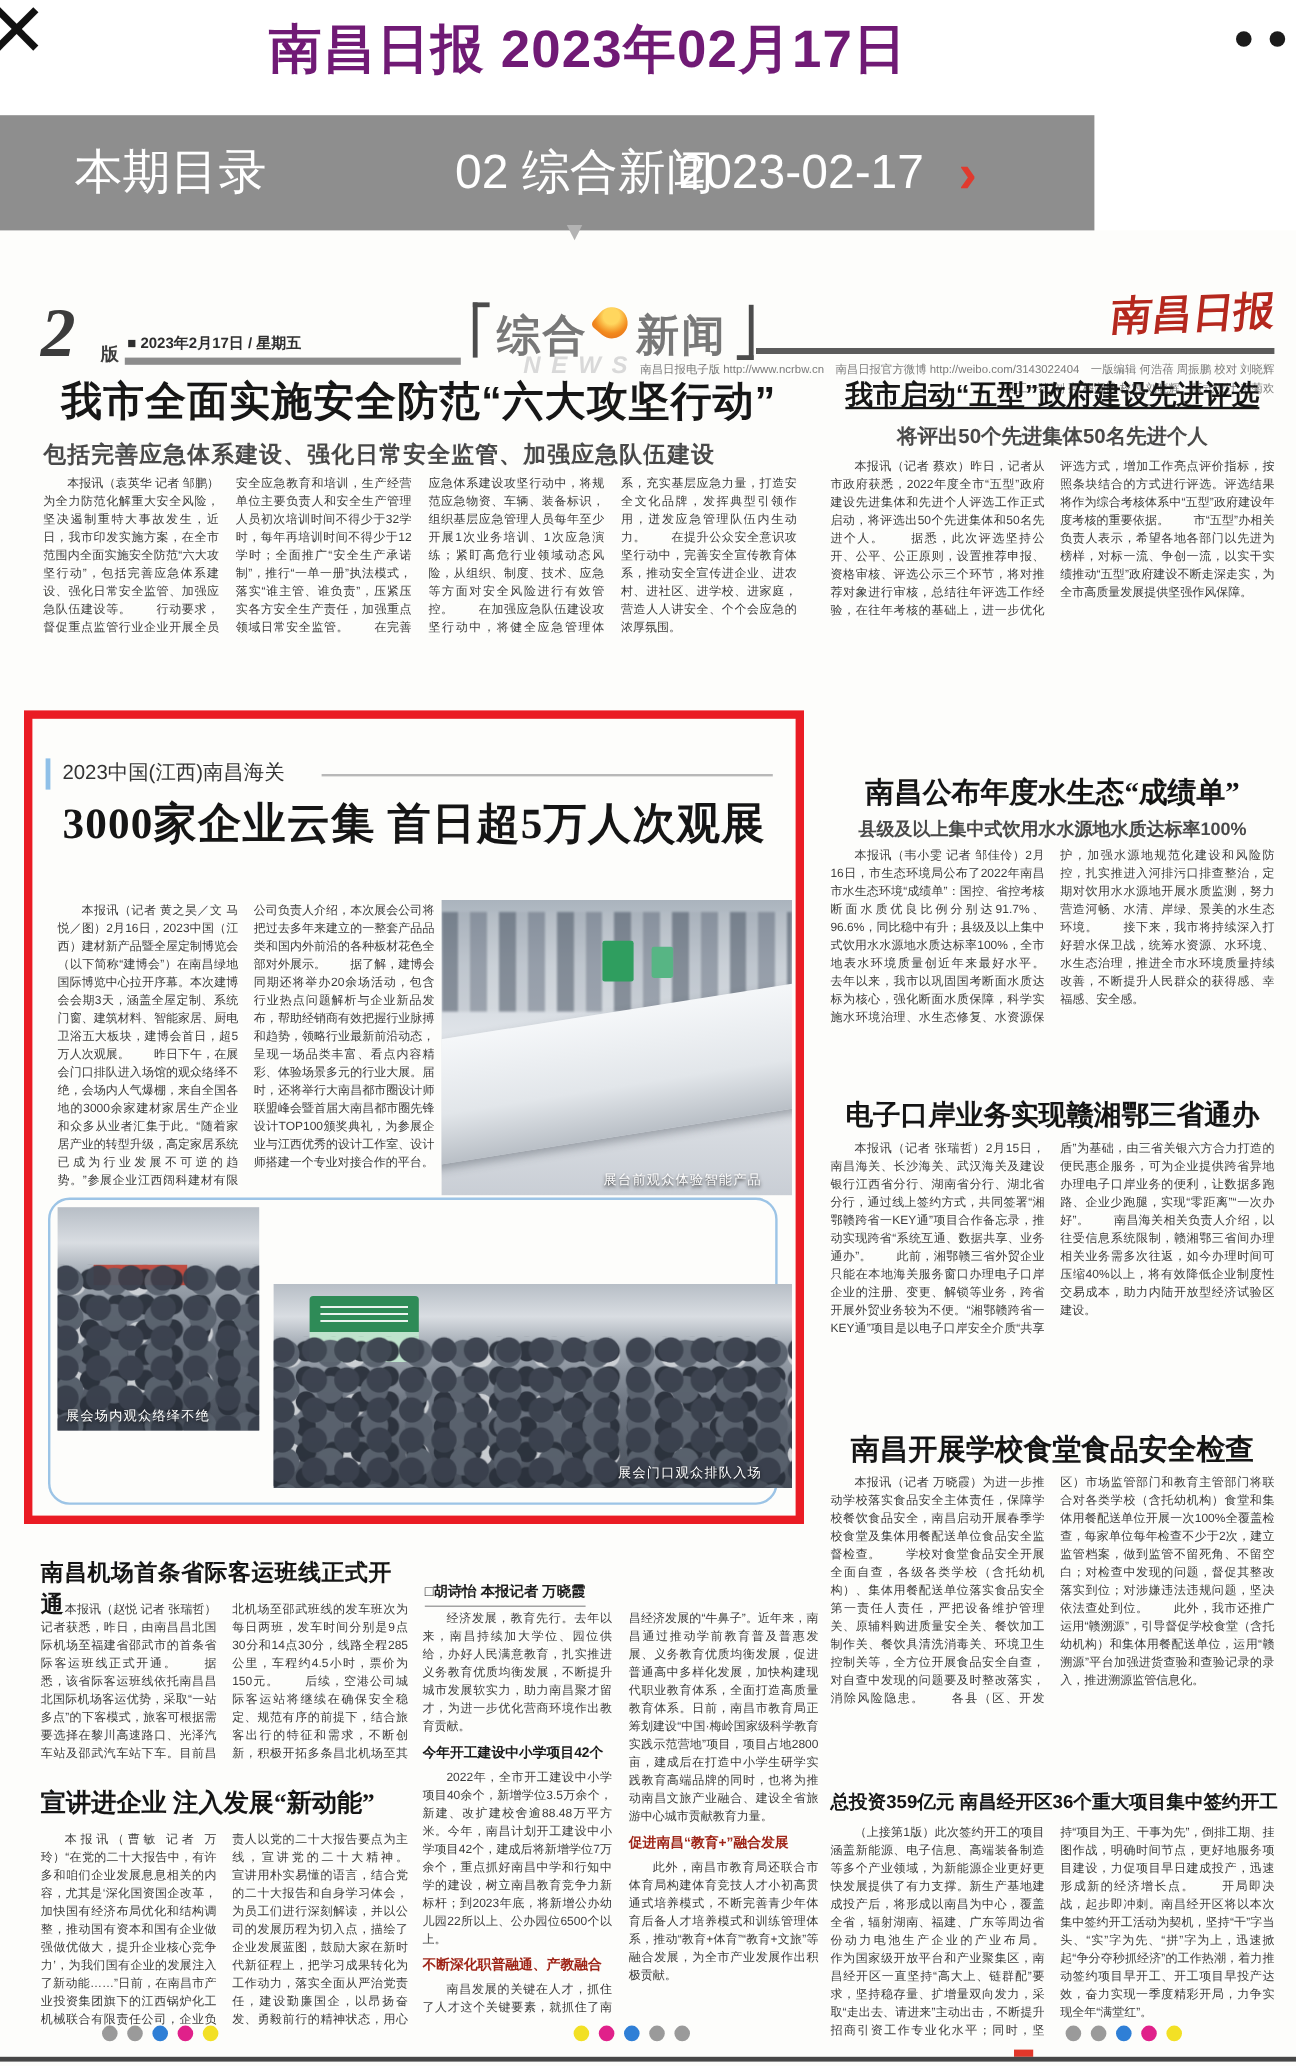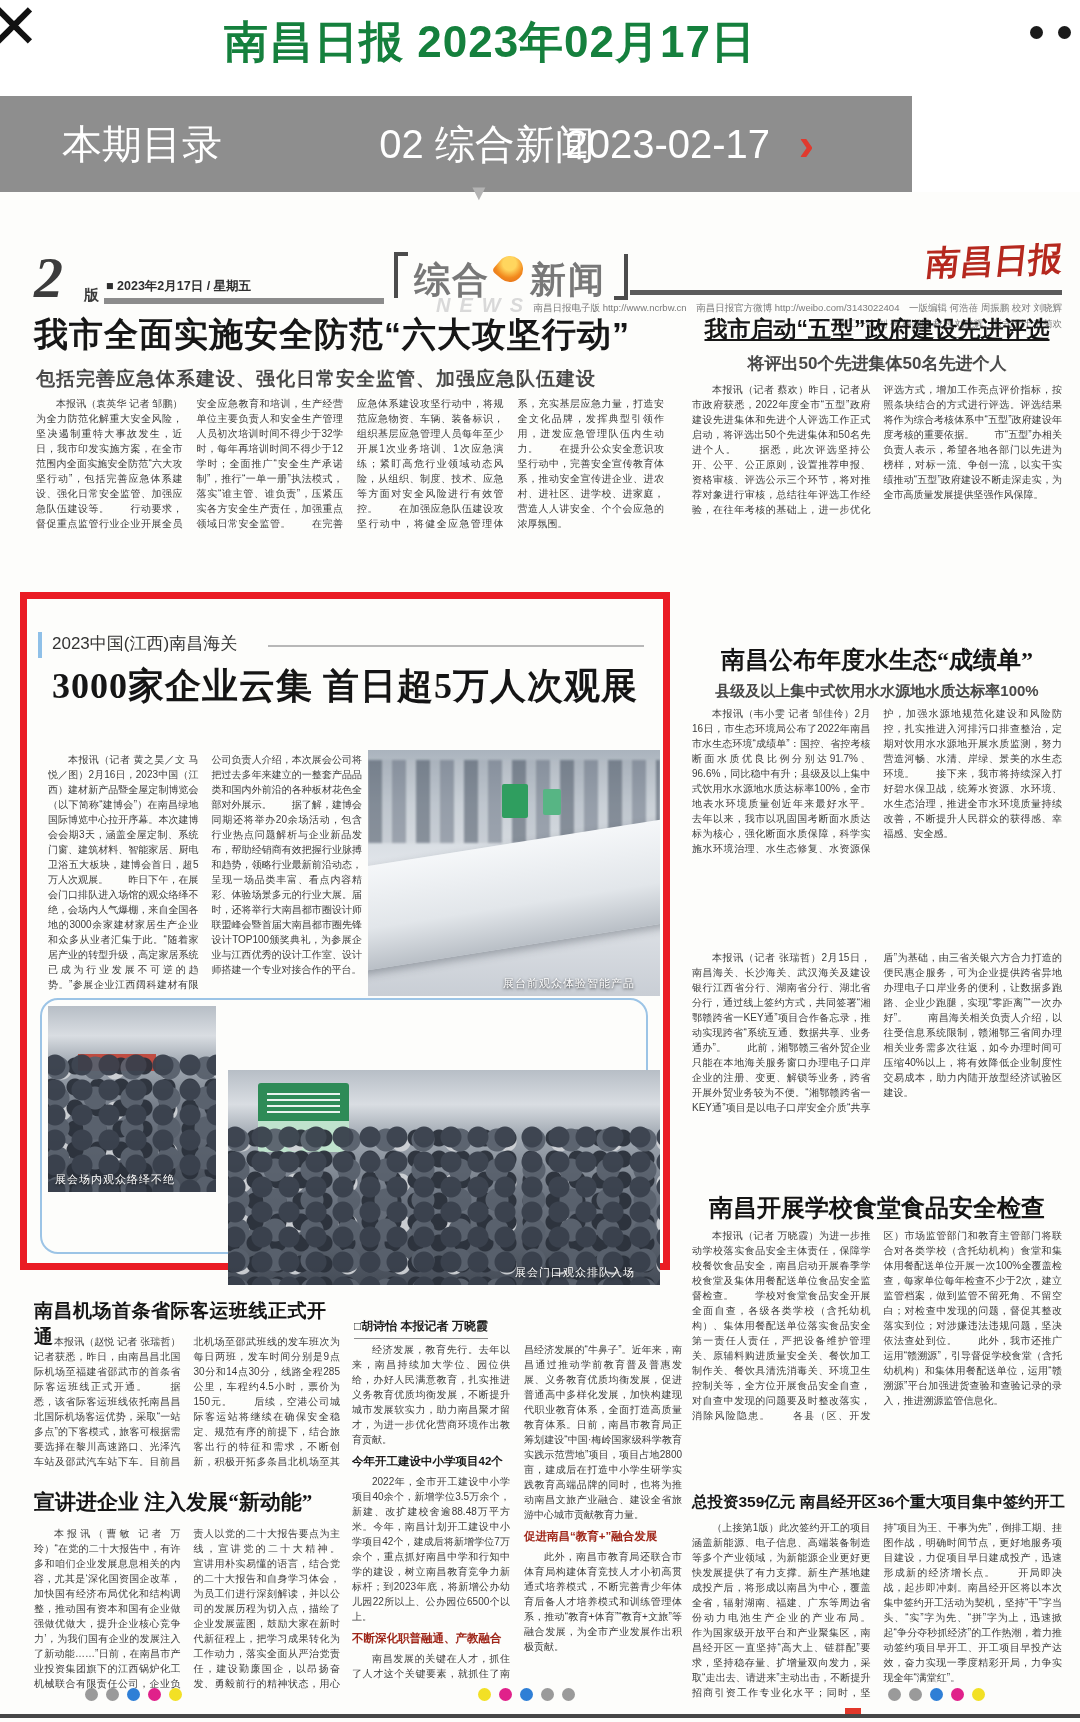--- a/index.html
+++ b/index.html
@@ -3,21 +3,21 @@
 <meta charset="utf-8">
 <style>
   html,body{margin:0;padding:0;background:#ffffff;}
   .screen{position:relative;width:1080px;height:1722px;overflow:hidden;background:#fff;
     font-family:"Liberation Sans","DejaVu Sans",sans-serif;color:#222;}
 
   
   .topbar{position:absolute;top:0;left:0;width:1080px;height:96px;background:#fff;z-index:30;}
   .close{position:absolute;left:-12px;top:-8px;font-size:62px;font-weight:300;color:#111;line-height:70px;cursor:pointer;}
   .apptitle{position:absolute;left:120px;top:0;width:740px;margin:0;text-align:center;
-    font-size:44px;font-weight:800;color:#15803d;line-height:84px;letter-spacing:1px;}
+    font-size:44px;font-weight:800;color:#701a75;line-height:84px;letter-spacing:1px;}
   .more{position:absolute;left:1030px;top:26px;display:flex;gap:15px;cursor:pointer;}
   .more i{width:13px;height:13px;border-radius:50%;background:#1b1b1b;display:block;}
 
   
   .navbar{position:absolute;top:96px;left:0;width:912px;height:96px;background:#8e8e8e;z-index:30;}
   .navbar span{position:absolute;top:0;line-height:96px;color:#fff;font-size:40px;}
   .nav-toc{left:62px;cursor:pointer;}
   .nav-section{left:312px;width:350px;text-align:center;cursor:pointer;}
   .nav-date{right:142px;cursor:pointer;}
   .nav-arrow{right:98px;color:#e03a2e !important;font-weight:700;font-size:46px !important;cursor:pointer;}
@@ -39,21 +39,21 @@
     background:radial-gradient(circle at 35% 35%,#ffd65e 0 28%,#f28a1e 60%,#e0661a 100%);transform:rotate(40deg);}
   #bracketR{left:614px;top:62px;width:14px;height:46px;border-right:4px solid #4c4c4c;border-bottom:4px solid #4c4c4c;}
   #newswm{left:436px;top:102px;font-size:20px;font-style:italic;font-weight:700;letter-spacing:9px;color:#d9d9d9;}
   #mastrule{left:630px;top:98px;width:432px;height:5px;background:#5b5b5b;}
   #brand{left:840px;top:48px;width:222px;text-align:right;font-family:"Liberation Serif",serif;font-weight:700;
     font-size:34px;color:#b5281e;transform:skewX(-8deg) rotate(-2deg);}
   .infoline{left:500px;width:562px;text-align:right;font-size:9.5px;color:#7a7a7a;}
   #info1{top:110px;} #info2{top:126px;}
 
   
-  .headline-sans{font-weight:800;color:#171717;}
+  .headline-sans{font-weight:800;color:#171717;text-align:center;}
   .headline-serif{font-family:"Liberation Serif","DejaVu Serif",serif;font-weight:800;color:#151515;}
   .subtitle{font-weight:600;color:#4a4a4a;}
   .bodytxt{font-size:10px;line-height:15px;color:#3c3c3c;text-align:justify;overflow:hidden;text-indent:2em;}
   .cols2{column-count:2;column-gap:13px;}
   .cols4{column-count:4;column-gap:14px;}
 
   
   #mainTitle{left:34px;top:120px;width:630px;font-size:34px;letter-spacing:1px;}
   #mainSub{left:36px;top:174px;width:620px;font-size:19px;letter-spacing:1px;}
   #mainBody{left:36px;top:204px;width:628px;height:186px;}
@@ -99,21 +99,21 @@
   #photoMachine .machine{position:absolute;left:-8%;top:38%;width:118%;height:42%;
     background:linear-gradient(180deg,#f5f7f9 0%,#e2e6ea 60%,#b9bfc6 100%);
     border-radius:8px;transform:rotate(-9deg);box-shadow:0 4px 8px rgba(40,50,60,.35);}
   #photoMachine .people{position:absolute;left:0;top:4%;width:100%;height:34%;filter:blur(1px);
     background:repeating-linear-gradient(90deg,rgba(70,80,95,.55) 0 14px,rgba(150,158,168,.25) 14px 24px,rgba(95,105,120,.5) 24px 38px,rgba(190,196,202,.2) 38px 48px);}
   #photoMachine .tagA{position:absolute;left:46%;top:14%;width:26px;height:34px;background:#2f9e5f;border-radius:2px;}
   #photoMachine .tagB{position:absolute;left:60%;top:16%;width:18px;height:26px;background:#57b584;border-radius:2px;}
   #blueFrame{left:40px;top:806px;width:608px;height:256px;border:2px solid #9cc4e6;border-radius:18px;z-index:5;}
   #photoHall{left:48px;top:814px;width:168px;height:186px;}
   #photoHall .banner{position:absolute;left:18%;top:26%;width:46%;height:9%;background:#c23a2c;opacity:.85;}
-  #photoEntrance{left:228px;top:878px;width:432px;height:215px;}
+  #photoEntrance{left:228px;top:878px;width:432px;height:170px;}
   #photoEntrance .booth{position:absolute;left:7%;top:6%;width:21%;height:32%;border-radius:3px;
     background:linear-gradient(180deg,#2e8b57 0 55%,#bfe3cd 55% 100%);}
   #photoEntrance .booth::after{content:"";position:absolute;left:10%;top:15%;width:80%;height:30%;
     background:repeating-linear-gradient(180deg,rgba(255,255,255,.9) 0 2px,transparent 2px 6px);}
 
   
   #airportTitle{left:34px;top:1106px;width:308px;font-size:19px;letter-spacing:0.5px;}
   #airportBody{left:34px;top:1142px;width:306px;height:146px;}
   #lectureTitle{left:34px;top:1296px;width:308px;font-size:21px;}
   #lectureBody{left:34px;top:1334px;width:306px;height:168px;}
@@ -180,20 +180,21 @@
     <div class="abs bodytxt cols4" id="mainBody">本报讯（袁英华 记者 邹鹏）为全力防范化解重大安全风险，坚决遏制重特大事故发生，近日，我市印发实施方案，在全市范围内全面实施安全防范“六大攻坚行动”，包括完善应急体系建设、强化日常安全监管、加强应急队伍建设等。　　行动要求，督促重点监管行业企业开展全员安全应急教育和培训，生产经营单位主要负责人和安全生产管理人员初次培训时间不得少于32学时，每年再培训时间不得少于12学时；全面推广“安全生产承诺制”，推行“一单一册”执法模式，落实“谁主管、谁负责”，压紧压实各方安全生产责任，加强重点领域日常安全监管。　　在完善应急体系建设攻坚行动中，将规范应急物资、车辆、装备标识，组织基层应急管理人员每年至少开展1次业务培训、1次应急演练；紧盯高危行业领域动态风险，从组织、制度、技术、应急等方面对安全风险进行有效管控。　　在加强应急队伍建设攻坚行动中，将健全应急管理体系，充实基层应急力量，打造安全文化品牌，发挥典型引领作用，迸发应急管理队伍内生动力。　　在提升公众安全意识攻坚行动中，完善安全宣传教育体系，推动安全宣传进企业、进农村、进社区、进学校、进家庭，营造人人讲安全、个个会应急的浓厚氛围。</div>
 
     <h3 class="abs rcol headline-sans" id="govTitle" style="margin:0;text-decoration:underline;">我市启动“五型”政府建设先进评选</h3>
     <div class="abs rcol subtitle" id="govSub">将评出50个先进集体50名先进个人</div>
     <div class="abs bodytxt cols2" id="govBody">本报讯（记者 蔡欢）昨日，记者从市政府获悉，2022年度全市“五型”政府建设先进集体和先进个人评选工作正式启动，将评选出50个先进集体和50名先进个人。　　据悉，此次评选坚持公开、公平、公正原则，设置推荐申报、资格审核、评选公示三个环节，将对推荐对象进行审核，总结往年评选工作经验，在往年考核的基础上，进一步优化评选方式，增加工作亮点评价指标，按照条块结合的方式进行评选。评选结果将作为综合考核体系中“五型”政府建设年度考核的重要依据。　　市“五型”办相关负责人表示，希望各地各部门以先进为榜样，对标一流、争创一流，以实干实绩推动“五型”政府建设不断走深走实，为全市高质量发展提供坚强作风保障。</div>
 
     <h3 class="abs rcol headline-serif" id="waterTitle" style="margin:0;">南昌公布年度水生态“成绩单”</h3>
     <div class="abs rcol subtitle" id="waterSub">县级及以上集中式饮用水水源地水质达标率100%</div>
     <div class="abs bodytxt cols2" id="waterBody">本报讯（韦小雯 记者 邹佳伶）2月16日，市生态环境局公布了2022年南昌市水生态环境“成绩单”：国控、省控考核断面水质优良比例分别达91.7%、96.6%，同比稳中有升；县级及以上集中式饮用水水源地水质达标率100%，全市地表水环境质量创近年来最好水平。　　去年以来，我市以巩固国考断面水质达标为核心，强化断面水质保障，科学实施水环境治理、水生态修复、水资源保护，加强水源地规范化建设和风险防控，扎实推进入河排污口排查整治，定期对饮用水水源地开展水质监测，努力营造河畅、水清、岸绿、景美的水生态环境。　　接下来，我市将持续深入打好碧水保卫战，统筹水资源、水环境、水生态治理，推进全市水环境质量持续改善，不断提升人民群众的获得感、幸福感、安全感。</div>
 
+    <h3 class="abs rcol headline-serif" id="portTitle" style="margin:0;">电子口岸业务实现赣湘鄂三省通办</h3>
     <div class="abs bodytxt cols2" id="portBody">本报讯（记者 张瑞哲）2月15日，南昌海关、长沙海关、武汉海关及建设银行江西省分行、湖南省分行、湖北省分行，通过线上签约方式，共同签署“湘鄂赣跨省一KEY通”项目合作备忘录，推动实现跨省“系统互通、数据共享、业务通办”。　　此前，湘鄂赣三省外贸企业只能在本地海关服务窗口办理电子口岸企业的注册、变更、解锁等业务，跨省开展外贸业务较为不便。“湘鄂赣跨省一KEY通”项目是以电子口岸安全介质“共享盾”为基础，由三省关银六方合力打造的便民惠企服务，可为企业提供跨省异地办理电子口岸业务的便利，让数据多跑路、企业少跑腿，实现“零距离”“一次办好”。　　南昌海关相关负责人介绍，以往受信息系统限制，赣湘鄂三省间办理相关业务需多次往返，如今办理时间可压缩40%以上，将有效降低企业制度性交易成本，助力内陆开放型经济试验区建设。</div>
 
     <h3 class="abs rcol headline-serif" id="canteenTitle" style="margin:0;">南昌开展学校食堂食品安全检查</h3>
     <div class="abs bodytxt cols2" id="canteenBody">本报讯（记者 万晓霞）为进一步推动学校落实食品安全主体责任，保障学校餐饮食品安全，南昌启动开展春季学校食堂及集体用餐配送单位食品安全监督检查。　　学校对食堂食品安全开展全面自查，各级各类学校（含托幼机构）、集体用餐配送单位落实食品安全第一责任人责任，严把设备维护管理关、原辅料购进质量安全关、餐饮加工制作关、餐饮具清洗消毒关、环境卫生控制关等，全方位开展食品安全自查，对自查中发现的问题要及时整改落实，消除风险隐患。　　各县（区、开发区）市场监管部门和教育主管部门将联合对各类学校（含托幼机构）食堂和集体用餐配送单位开展一次100%全覆盖检查，每家单位每年检查不少于2次，建立监管档案，做到监管不留死角、不留空白；对检查中发现的问题，督促其整改落实到位；对涉嫌违法违规问题，坚决依法查处到位。　　此外，我市还推广运用“赣溯源”，引导督促学校食堂（含托幼机构）和集体用餐配送单位，运用“赣溯源”平台加强进货查验和查验记录的录入，推进溯源监管信息化。</div>
 
     <h3 class="abs headline-sans" id="investTitle" style="margin:0;">总投资359亿元 南昌经开区36个重大项目集中签约开工</h3>
     <div class="abs bodytxt cols2" id="investBody">（上接第1版）此次签约开工的项目涵盖新能源、电子信息、高端装备制造等多个产业领域，为新能源企业更好更快发展提供了有力支撑。新生产基地建成投产后，将形成以南昌为中心，覆盖全省，辐射湖南、福建、广东等周边省份动力电池生产企业的产业布局。　　作为国家级开放平台和产业聚集区，南昌经开区一直坚持“高大上、链群配”要求，坚持稳存量、扩增量双向发力，采取“走出去、请进来”主动出击，不断提升招商引资工作专业化水平；同时，坚持“项目为王、干事为先”，倒排工期、挂图作战，明确时间节点，更好地服务项目建设，力促项目早日建成投产，迅速形成新的经济增长点。　　开局即决战，起步即冲刺。南昌经开区将以本次集中签约开工活动为契机，坚持“干”字当头、“实”字为先、“拼”字为上，迅速掀起“争分夺秒抓经济”的工作热潮，着力推动签约项目早开工、开工项目早投产达效，奋力实现一季度精彩开局，力争实现全年“满堂红”。</div>
 
     <div class="abs" id="redbox"></div>
     <span class="abs" id="kickerBar"></span>

